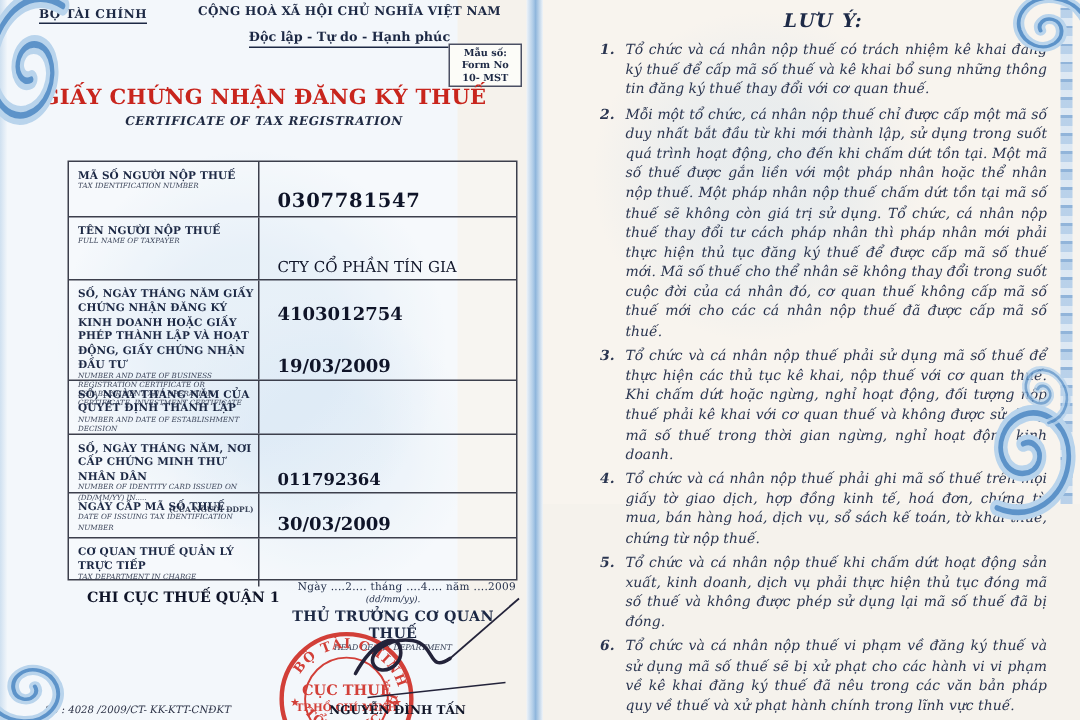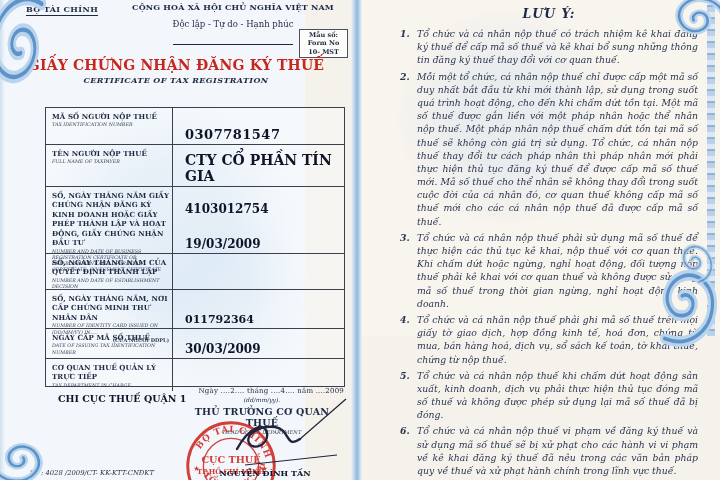--- a/index.html
+++ b/index.html
@@ -10,41 +10,41 @@
   
   .page-left { position:absolute; left:0; top:0; width:305px; height:480px;
     background:#f3f7fb;
     background-image:radial-gradient(circle at 55% 48%, rgba(173,205,233,.28) 0 60px, rgba(173,205,233,0) 130px),
                      radial-gradient(circle at 70% 62%, rgba(173,205,233,.22) 0 40px, rgba(173,205,233,0) 100px);
     color:#1c2844; }
   .ministry { position:absolute; left:26px; top:4px; font-size:8px; font-weight:bold; letter-spacing:.4px;
     border-bottom:1px solid #1c2844; padding-bottom:1px; }
   .motto { position:absolute; left:128px; top:2px; width:210px; text-align:center; }
   .motto1 { font-size:8px; font-weight:bold; letter-spacing:.2px; }
-  .motto2 { display:inline-block; font-size:8.5px; font-weight:normal; margin-top:2px;
-    border-bottom:1px solid #1c2844; padding-bottom:15px; }
+  .motto2 { display:inline-block; font-size:8.5px; font-weight:bold; margin-top:2px;
+    border-bottom:1px solid #1c2844; padding-bottom:1px; }
   .form-box { position:absolute; left:299px; top:29px; width:49px; border:1.5px solid #4a4f63;
     background:#fcfcf8; text-align:center; font-size:6.5px; font-weight:bold; line-height:1.3; padding:1px 0; }
   .cert-title { position:absolute; left:14px; top:57px; width:324px; text-align:center;
     color:#c8251d; font-weight:bold; font-size:14px; letter-spacing:.2px; }
   .cert-sub { position:absolute; left:14px; top:75px; width:324px; text-align:center;
     font-style:italic; font-weight:bold; font-size:8px; letter-spacing:.4px; color:#1e2942; }
 
   .cert-table { position:absolute; left:45px; top:107px; width:300px; border:1.2px solid #3c3f4c; background:rgba(255,255,255,.25); }
   .trow { display:flex; }
   .trow + .trow { border-top:1px solid #3c3f4c; }
   .tlabel { width:127px; border-right:1px solid #3c3f4c; padding:4px 3px 2px 6px; }
   .tvalue { flex:1; padding:2px 4px 2px 12px; display:flex; flex-direction:column; justify-content:flex-end; color:#0f1428; }
   .lbl-vi { font-size:7px; font-weight:bold; line-height:1.35; letter-spacing:.1px; }
   .lbl-en { font-size:4.8px; font-style:italic; line-height:1.3; color:#3a4358; margin-top:1px; }
   .lbl-note { font-size:5px; font-weight:bold; text-align:right; color:#3a4358; margin-top:1px; }
   .r1 { height:36px; } .r2 { height:42px; } .r3 { height:67px; } .r4 { height:36px; }
   .r5 { height:39px; } .r6 { height:30px; } .r7 { height:28px;flex-direction:column; }
   .v-big { font-size:13px; font-weight:bold; letter-spacing:.5px; }
-  .v-name { font-size:14px; font-weight:bold; }
+  .v-name { font-size:10px; font-weight:normal; }
   .v-med { font-size:12px; font-weight:bold; }
   .v-med + .v-med { margin-top:21px; }
   .v-id { font-size:11px; font-weight:bold; }
   .v-dept { font-size:9.5px; font-weight:bold; }
 
   .signer { position:absolute; left:178px; top:387px; width:168px; text-align:center; }
   .date-line { font-size:7px; text-align:right; padding-right:2px; letter-spacing:.2px; }
   .date-fmt { font-size:6px; font-style:italic; margin-top:1px; }
   .signer-vi { font-size:9.5px; font-weight:bold; margin-top:3px; letter-spacing:.2px; }
   .signer-en { font-size:5.2px; font-style:italic; margin-top:1px; color:#3a4358; }

